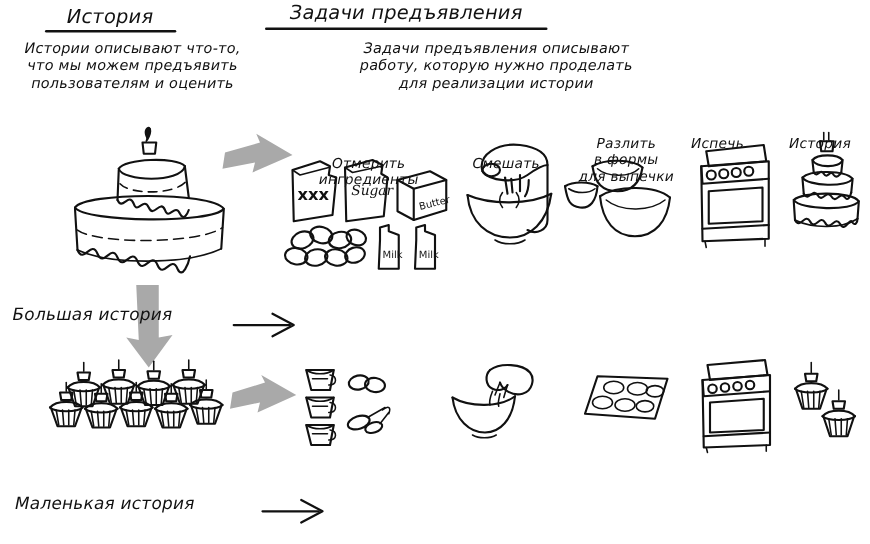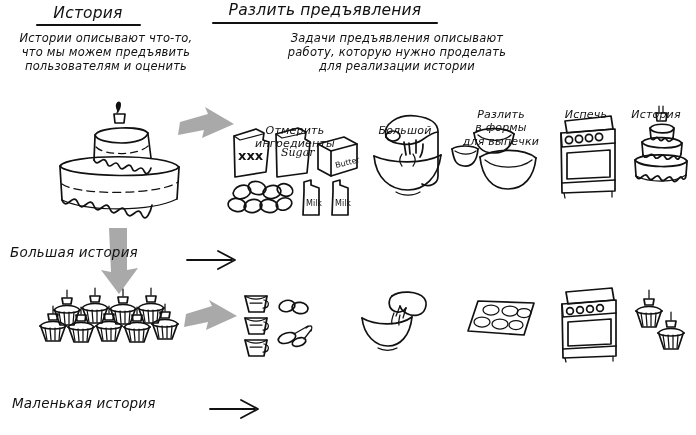--- a/index.html
+++ b/index.html
@@ -48,38 +48,38 @@
   .thin-arrow { fill: none; stroke: #111; stroke-width: 1.8; stroke-linecap: round; stroke-linejoin: round; }
 </style>
 </head>
 <body>
 
 <div class="canvas">
 
   <div class="txt hdr center" style="left:18px; top:4px; width:140px;">История</div>
   <div class="hdr-underline" style="left:36px; top:24px; width:105px;"></div>
 
-  <div class="txt hdr center" style="left:200px; top:1px; width:250px;">Разлить предъявления</div>
+  <div class="txt hdr center" style="left:200px; top:1px; width:250px;">Задачи предъявления</div>
   <div class="hdr-underline" style="left:212px; top:22px; width:226px;"></div>
 
   <div class="txt body-txt center" style="left:0px; top:31px; width:212px;">Истории описывают что-то,
 что мы можем предъявить
 пользователям и оценить</div>
 
   <div class="txt body-txt center" style="left:232px; top:31px; width:330px;">Задачи предъявления описывают
 работу, которую нужно проделать
 для реализации истории</div>
 
   <div class="txt cap center" style="left:240px; top:94px; width:110px;">Отмерить
 ингредиенты</div>
-  <div class="txt cap center" style="left:360px; top:94px; width:90px;">Большой</div>
+  <div class="txt cap center" style="left:360px; top:94px; width:90px;">Смешать</div>
   <div class="txt cap center" style="left:455px; top:78px; width:92px;">Разлить
 в формы
 для выпечки</div>
-  <div class="txt cap center" style="left:550px; top:78px; width:72px;">Испечь</div>
+  <div class="txt cap center" style="left:538px; top:78px; width:72px;">Испечь</div>
   <div class="txt cap center" style="left:618px; top:78px; width:76px;">История</div>
 
   <svg style="left:38px; top:100px;" width="165" height="125" viewBox="0 0 165 125">
 
     <path class="ink-thin" d="M82 3 C81 8 80 10 79 13"></path>
     <path class="ink-fill" d="M78 4 c2-4 5-3 5 1 c0 3-2 6-3 8 c-1-3-3-6-2-9z"></path>
     <path class="ink" d="M76 14 l11 0 l-1 9 l-9 0 z"></path>
 
     <path class="ink" d="M57 35 C61 27 103 25 110 33"></path>
     <path class="ink" d="M57 35 C60 45 106 47 110 33"></path>

